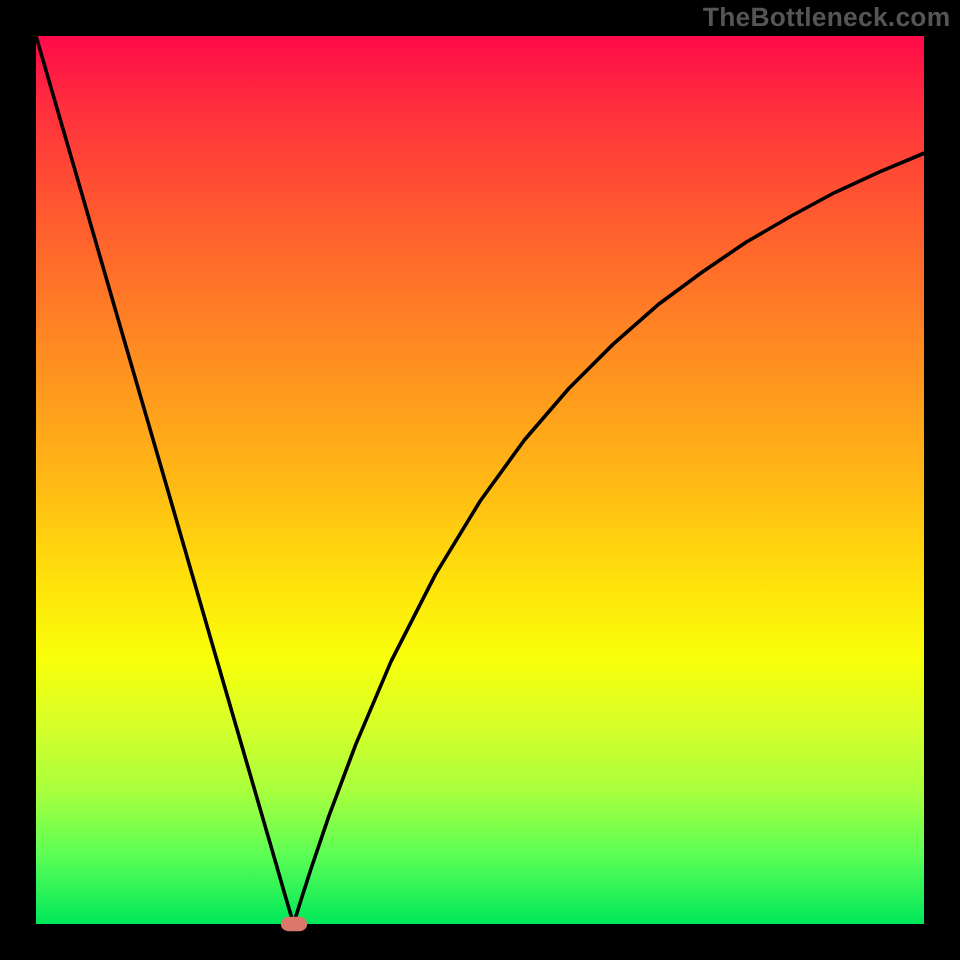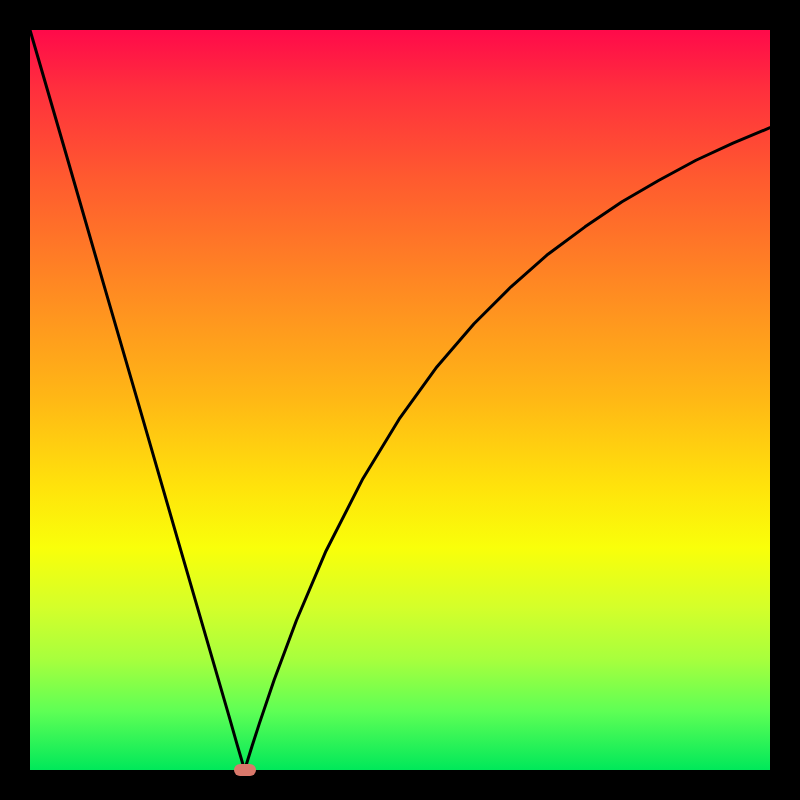--- a/index.html
+++ b/index.html
@@ -62,20 +62,21 @@
     border-radius: 6px;
     background: #d9786b;
     transform: translate(-50%, -50%);
   }
 </style>
 </head>
 <body>
 
 <div class="frame">
 
+  <div class="watermark">TheBottleneck.com</div>
 
   <div class="plot-area">
     <svg class="curve" viewBox="0 0 740 740" preserveAspectRatio="none">
       <path id="curve-path" d="M0.00 0.00 L37.00 127.28 L74.00 255.30 L111.00 382.58 L148.00 510.60 L185.00 637.88 L199.80 688.94 L207.20 714.84 L214.60 740.00 L222.00 716.32 L229.40 693.38 L244.20 649.72 L266.40 590.52 L296.00 520.96 L333.00 448.44 L370.00 387.76 L407.00 336.70 L444.00 293.78 L481.00 256.78 L518.00 224.22 L555.00 196.84 L592.00 171.68 L629.00 150.22 L666.00 130.24 L703.00 113.22 L740.00 97.68" fill="none" stroke="#000000" stroke-width="3" stroke-linejoin="round" stroke-linecap="round"></path>
     </svg>
     <div class="marker" id="min-marker" style="left: 214.6px; top: 740px; background: rgb(217, 120, 107);"></div>
   </div>
 
 </div>
 

